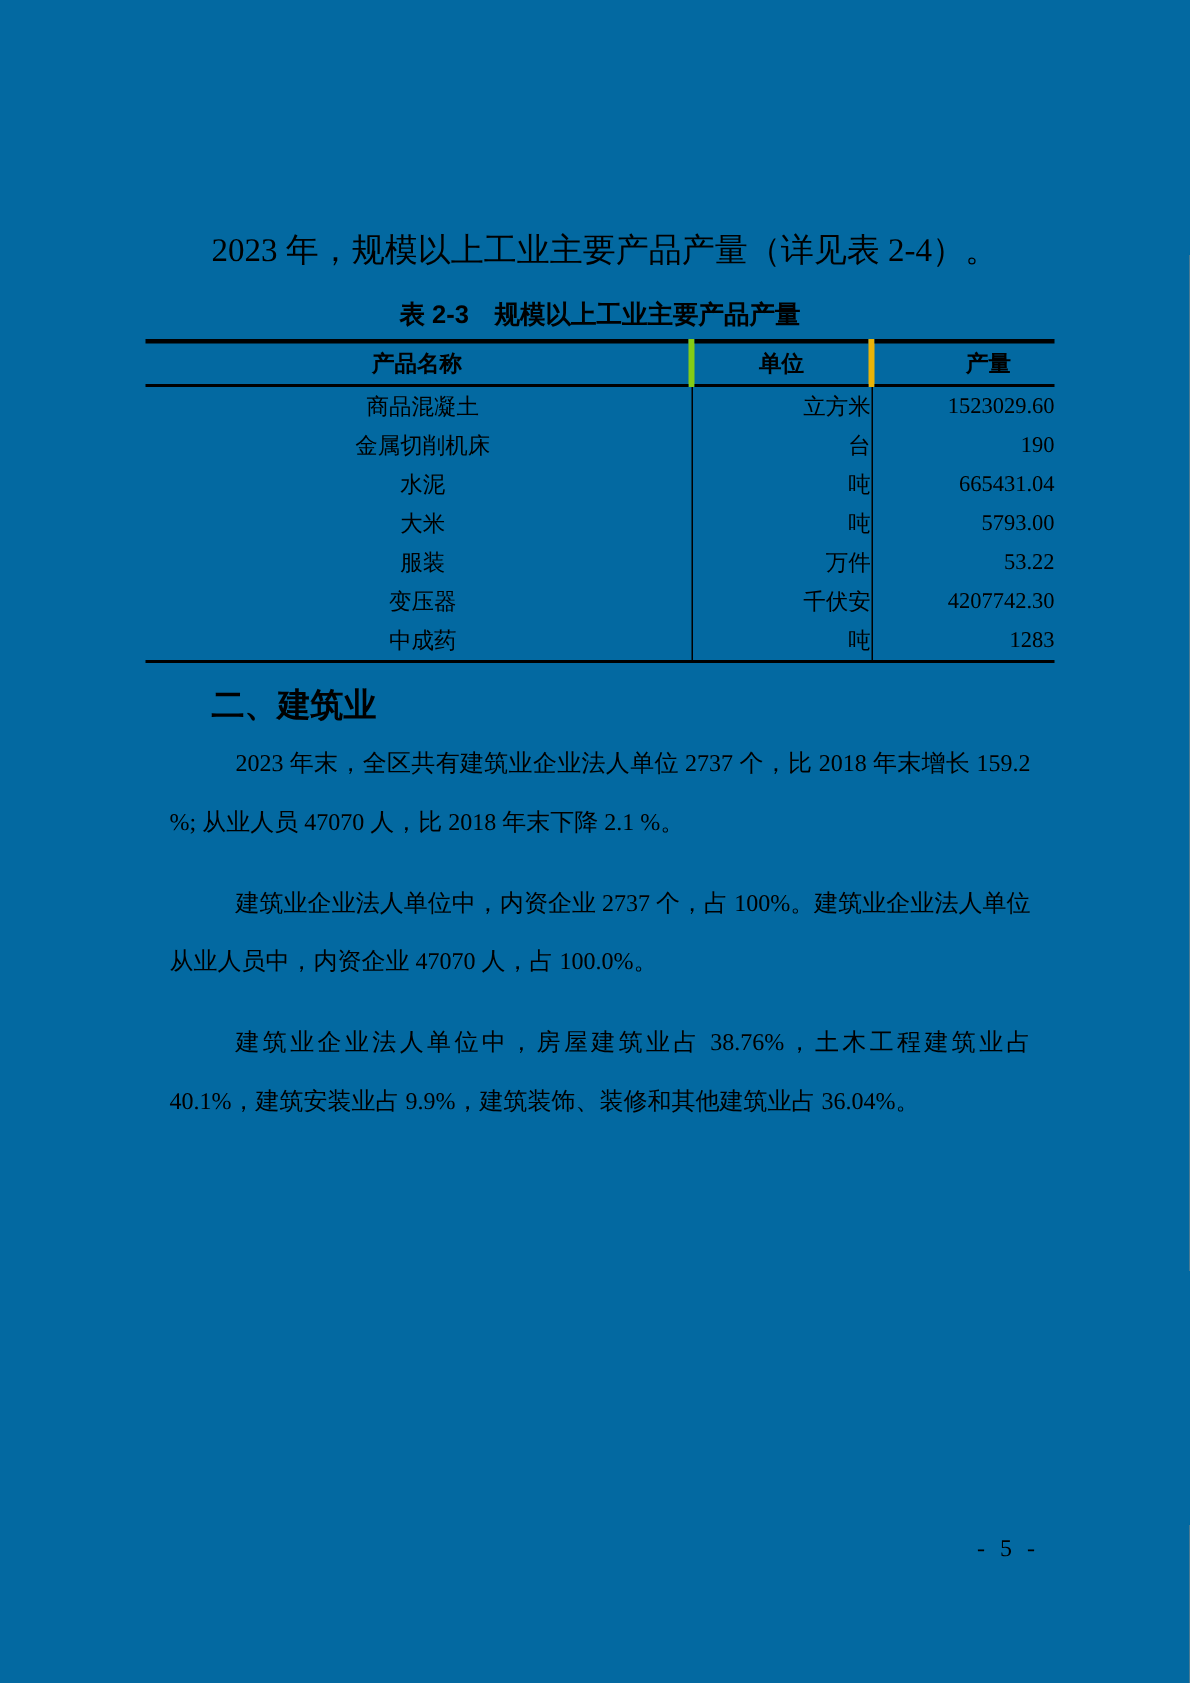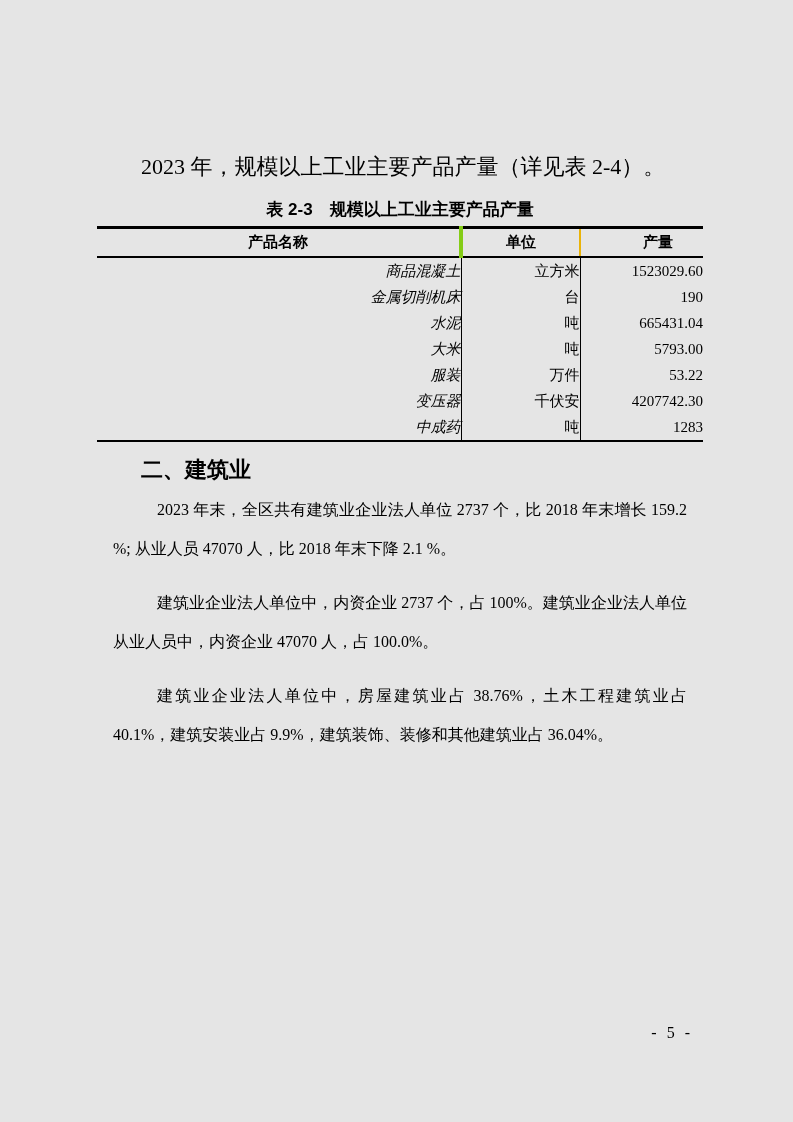--- a/index.html
+++ b/index.html
@@ -1,20 +1,20 @@
 <!DOCTYPE html>
 <html><head>
 <meta charset="utf-8">
 <style>
   html, body { margin: 0; padding: 0; background: #888; }
   .page {
     position: relative;
     width: 793px;
     height: 1122px;
-    background: #e5e5e5;
+    background: #0369a1;
     margin: 0 auto;
     overflow: hidden;
     font-family: "Liberation Serif", "DejaVu Serif", serif;
     color: #000000;
   }
   .content {
     position: absolute;
     left: 97px;
     top: 0;
     width: 606px;
@@ -47,28 +47,28 @@
     font-family: "Liberation Sans", "DejaVu Sans", sans-serif;
     font-weight: bold;
     font-size: 15px;
     height: 27px;
     border-bottom: 2px solid #000;
     text-align: center;
     padding: 0;
   }
   table.products th.col-name { width: 362px; }
   table.products th.col-unit { width: 116px; border-left: 4px solid #84cc16; }
-  table.products th.col-output { border-left: 2px solid #eab308; padding-left: 32px; }
+  table.products th.col-output { border-left: 4px solid #eab308; padding-left: 32px; }
   table.products td {
     font-size: 15px;
     height: 26px;
     padding: 0;
     text-align: right;
   }
-  table.products td.cell-name { text-align: right; padding-left: 6px; font-style: italic; }
+  table.products td.cell-name { text-align: center; padding-left: 6px; }
   table.products td.cell-unit { border-left: 1px solid #000; }
   table.products td.cell-output { border-left: 1px solid #000; }
   .section-heading {
     margin: 14px 0 0 44px;
     font-family: "Liberation Sans", "DejaVu Sans", sans-serif;
     font-weight: bold;
     font-size: 22px;
     line-height: 28px;
   }
   .subsection-heading {

